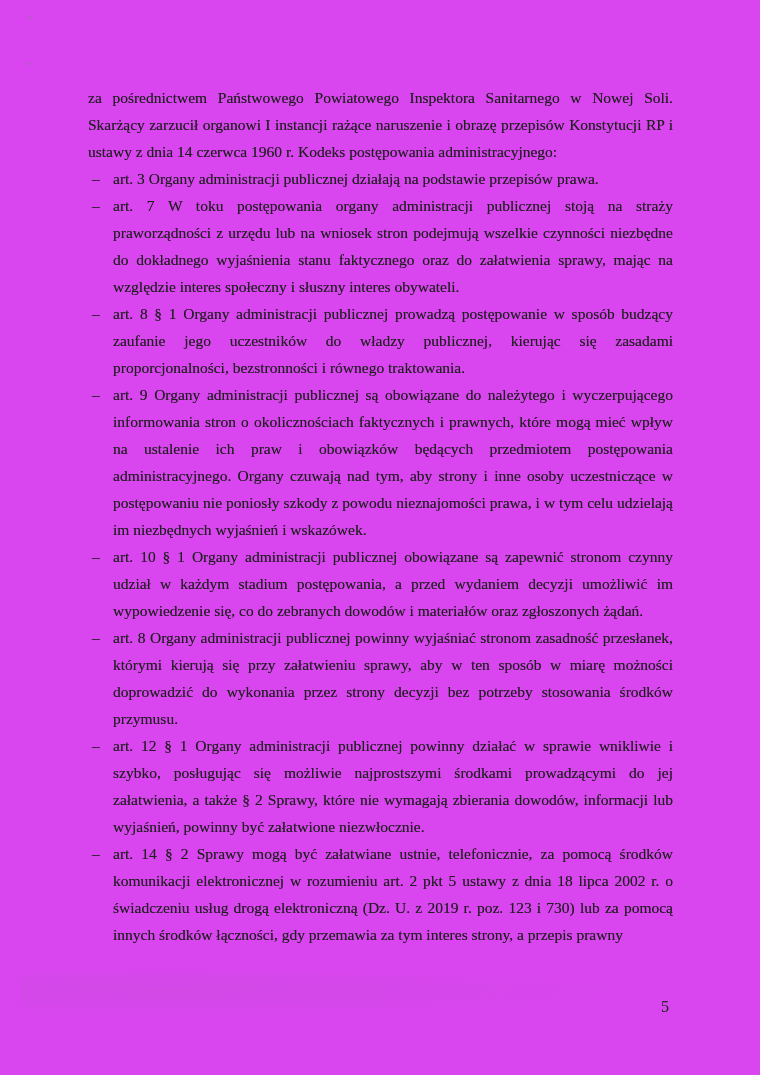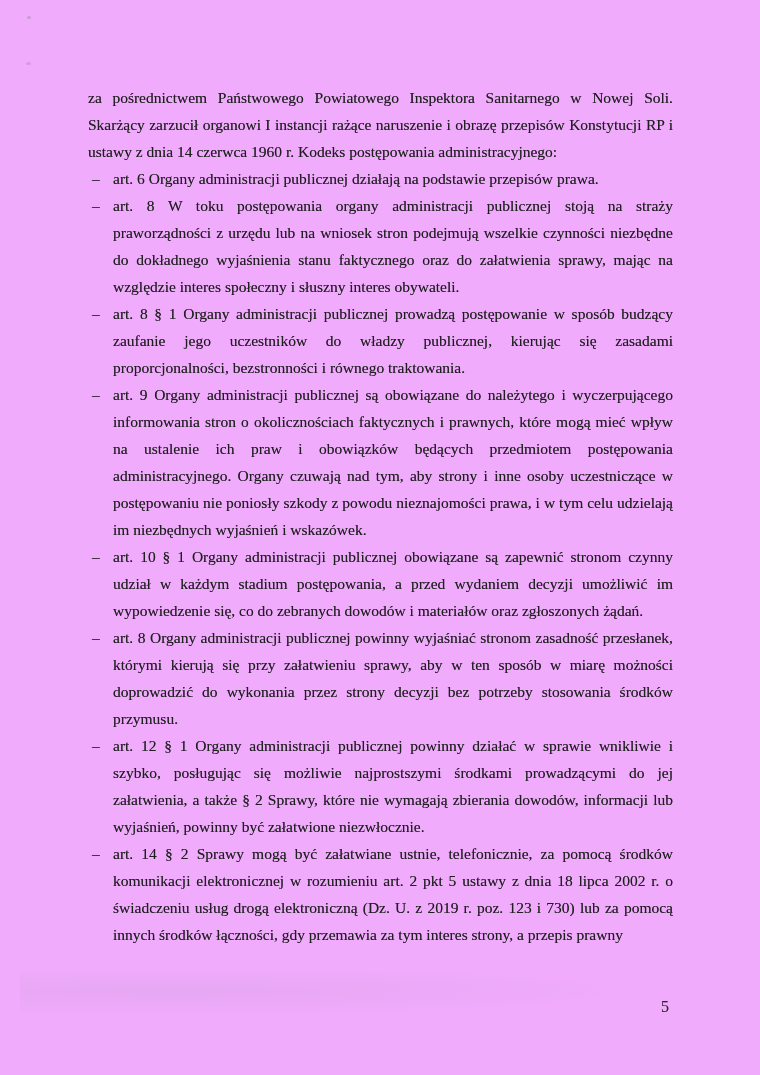--- a/index.html
+++ b/index.html
@@ -4,21 +4,21 @@
 <style>
   html, body {
     margin: 0;
     padding: 0;
     background: #e8e8e8;
   }
   .page {
     position: relative;
     width: 760px;
     height: 1075px;
-    background: #f0abfc;
+    background: #d946ef;
     overflow: hidden;
     font-family: "Liberation Serif", serif;
     box-sizing: border-box;
   }
   .content {
     position: absolute;
     left: 88px;
     top: 84px;
     width: 585px;
     font-size: 15.5px;
@@ -92,26 +92,26 @@
   <span class="speck-2"></span>
 
   <div class="content">
 
     <p class="intro">za pośrednictwem Państwowego Powiatowego Inspektora Sanitarnego w Nowej Soli. Skarżący zarzucił organowi I instancji rażące naruszenie i obrazę przepisów Konstytucji RP i ustawy z dnia 14 czerwca 1960 r. Kodeks postępowania administracyjnego:</p>
 
     <div class="list">
 
       <div class="list-item">
         <span class="dash">–</span>
-        <span>art. 6 Organy administracji publicznej działają na podstawie przepisów prawa.</span>
+        <span>art. 3 Organy administracji publicznej działają na podstawie przepisów prawa.</span>
       </div>
 
       <div class="list-item">
         <span class="dash">–</span>
-        <span>art. 8 W toku postępowania organy administracji publicznej stoją na straży praworządności z urzędu lub na wniosek stron podejmują wszelkie czynności niezbędne do dokładnego wyjaśnienia stanu faktycznego oraz do załatwienia sprawy, mając na względzie interes społeczny i słuszny interes obywateli.</span>
+        <span>art. 7 W toku postępowania organy administracji publicznej stoją na straży praworządności z urzędu lub na wniosek stron podejmują wszelkie czynności niezbędne do dokładnego wyjaśnienia stanu faktycznego oraz do załatwienia sprawy, mając na względzie interes społeczny i słuszny interes obywateli.</span>
       </div>
 
       <div class="list-item">
         <span class="dash">–</span>
         <span>art. 8 § 1 Organy administracji publicznej prowadzą postępowanie w sposób budzący zaufanie jego uczestników do władzy publicznej, kierując się zasadami proporcjonalności, bezstronności i równego traktowania.</span>
       </div>
 
       <div class="list-item">
         <span class="dash">–</span>
         <span>art. 9 Organy administracji publicznej są obowiązane do należytego i wyczerpującego informowania stron o okolicznościach faktycznych i prawnych, które mogą mieć wpływ na ustalenie ich praw i obowiązków będących przedmiotem postępowania administracyjnego. Organy czuwają nad tym, aby strony i inne osoby uczestniczące w postępowaniu nie poniosły szkody z powodu nieznajomości prawa, i w tym celu udzielają im niezbędnych wyjaśnień i wskazówek.</span>

